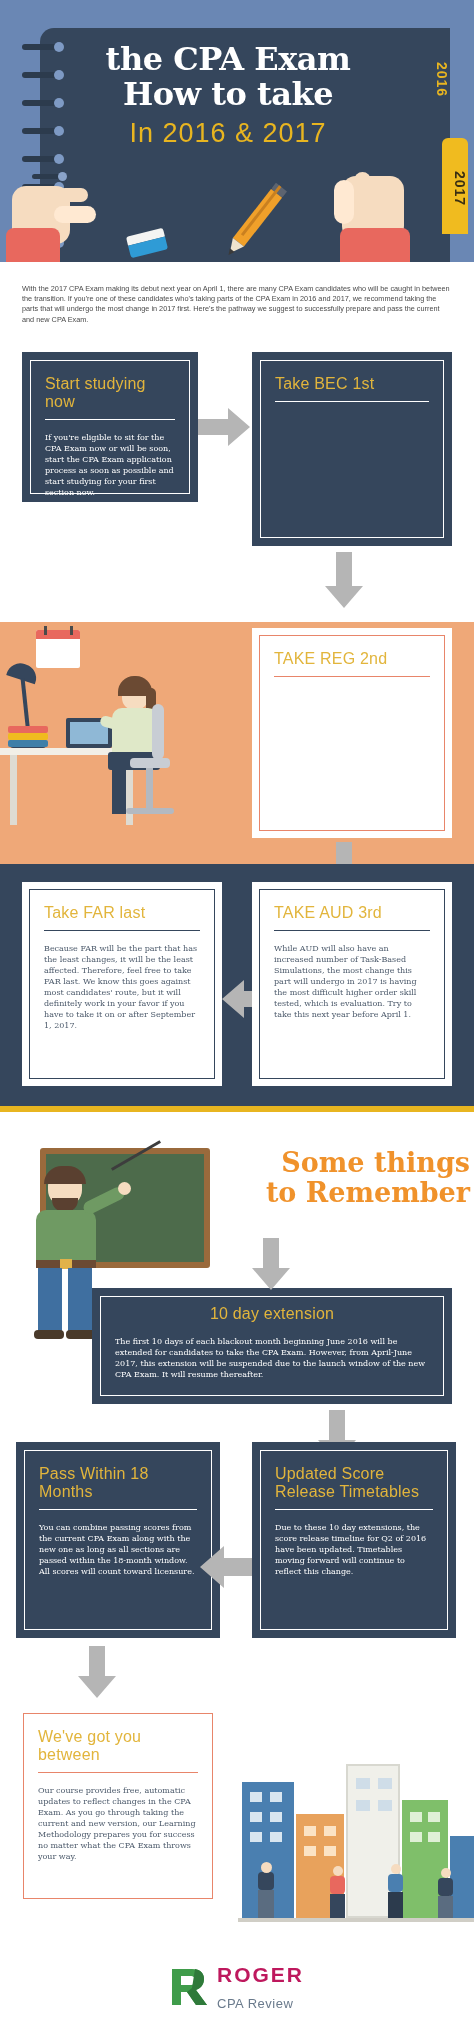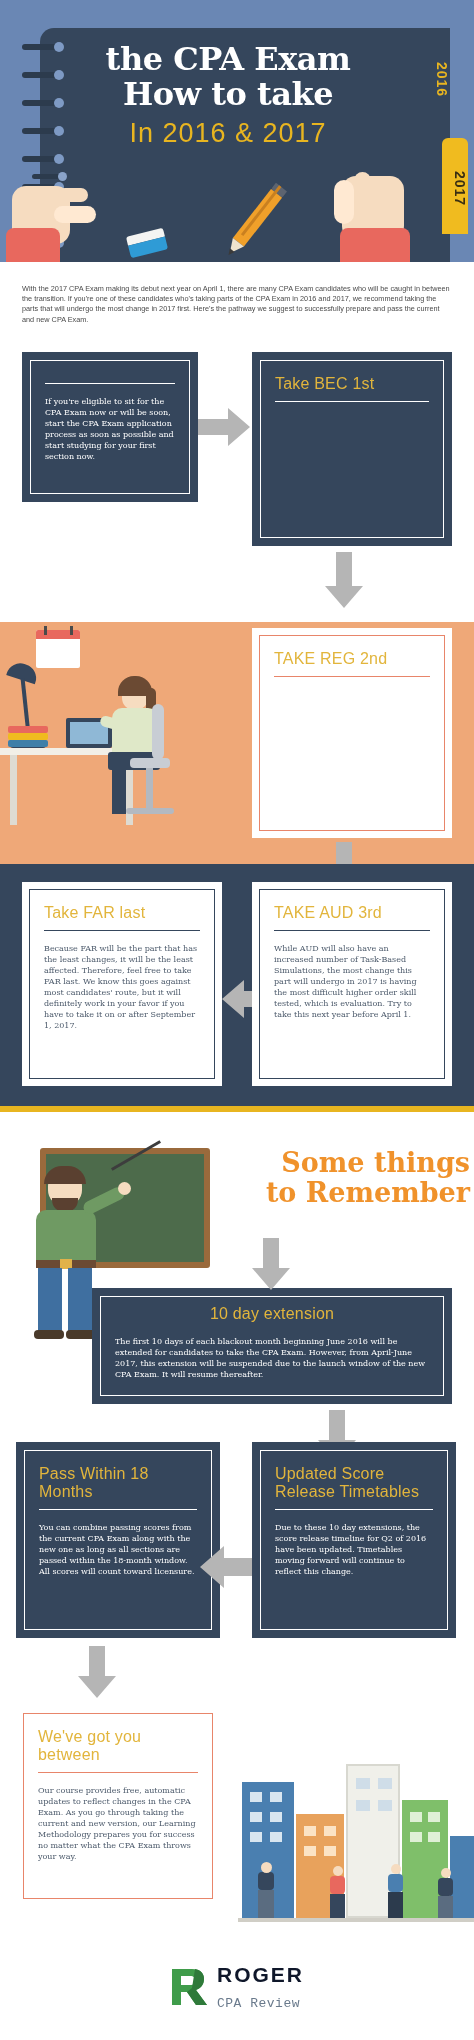--- a/index.html
+++ b/index.html
@@ -193,24 +193,24 @@
   .logo-wrap {
     position: absolute; left: 50%; top: 14px; transform: translateX(-50%);
     display: flex; align-items: center; gap: 9px;
   }
   .logo-mark {
     width: 38px; height: 40px; position: relative;
   }
   .logo-text { line-height: 1; }
   .logo-roger {
     font-family: "Liberation Sans", sans-serif;
-    font-weight: bold; font-size: 21px; letter-spacing: 2px; color: #0f172a;
+    font-weight: bold; font-size: 21px; letter-spacing: 2px; color: #be185d;
   }
   .logo-cpa {
-    font-family: Liberation Mono, monospace;
+    font-family: Liberation Sans, sans-serif;
     font-size: 13px; color: #6a7a8c; letter-spacing: 0.5px; margin-top: 12px;
   }
 </style>
 </head>
 <body>
 
 <div class="page">
 
   <div class="header">
     <div class="notebook"></div>
@@ -264,20 +264,21 @@
       <div class="finger" style="left:10px; top:10px; width:20px; height:44px;"></div>
       <div class="finger" style="left:30px; top:2px; width:17px; height:36px; background:#f6dcc0;"></div>
       <div class="sleeve" style="left:16px; top:58px; width:70px; height:34px; border-radius:8px 8px 0 0;"></div>
     </div>
   </div>
 
   <div class="intro">With the 2017 CPA Exam making its debut next year on April 1, there are many CPA Exam candidates who will be caught in between the transition. If you're one of these candidates who's taking parts of the CPA Exam in 2016 and 2017, we recommend taking the parts that will undergo the most change in 2017 first. Here's the pathway we suggest to successfully prepare and pass the current and new CPA Exam.</div>
 
   <div class="box box-dark" style="left:22px; top:352px; width:176px; height:150px;">
     <div class="frame">
+      <div class="bx-title">Start studying now</div>
       <div class="bx-rule"></div>
       <div class="bx-body bx-body-light">If you're eligible to sit for the CPA Exam now or will be soon, start the CPA Exam application process as soon as possible and start studying for your first section now.</div>
     </div>
   </div>
 
   <div class="arrow" style="left:198px; top:408px;">
     <svg width="52" height="38" viewBox="0 0 52 38">
         <polygon points="0,11 30,11 30,0 52,19 30,38 30,27 0,27" fill="#b5b5b5"></polygon>
       </svg>
   </div>

